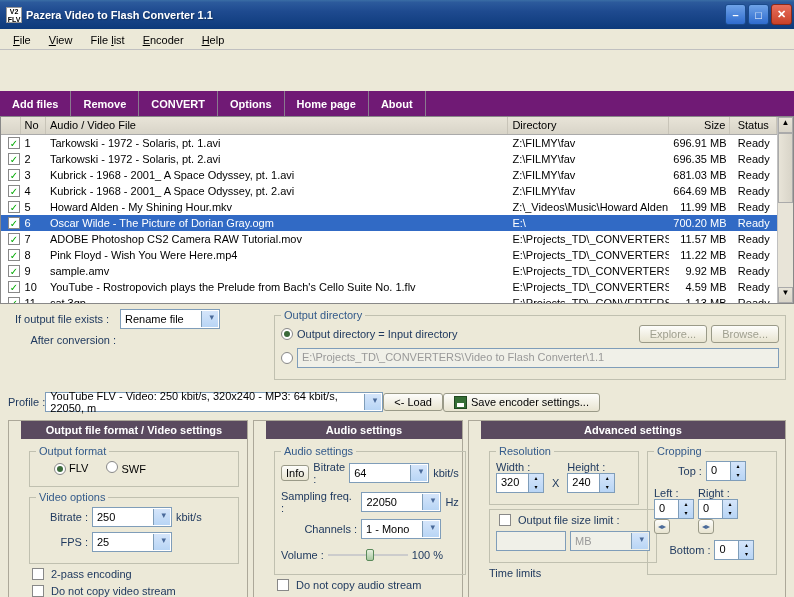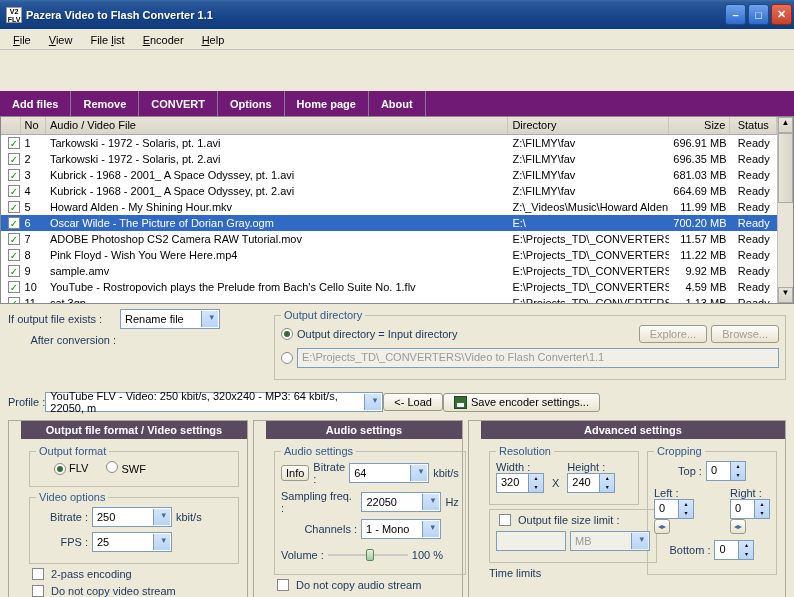--- a/index.html
+++ b/index.html
@@ -192,21 +192,21 @@
     <div class="vs-track">
         <div class="vs-thumb"></div>
       </div>
     <div class="vs-btn">▼</div>
   </div>
 </div>
 
 <div class="mid">
   <div class="mid-left">
     <div class="row">
-      <span class="lbl" style="width:108px;text-align:left">If output file exists :</span>
+      <span class="lbl" style="width:108px;text-align:center">If output file exists :</span>
       <div class="select" style="width:100px">
           <span>Rename file</span>
         </div>
     </div>
     <div class="row">
       <span class="lbl" style="width:108px;text-align:right">After conversion :</span>
     </div>
   </div>
   <fieldset style="flex:1">
     <legend>Output directory</legend>
@@ -340,21 +340,21 @@
             </div>
         </fieldset>
         <span class="lbl">Time limits</span>
       </div>
       <fieldset style="flex:1">
           <legend>Cropping</legend>
         <div class="row" style="justify-content:center">
             <span class="lbl">Top :</span>
             <div class="spin" style="width:40px"><span>0</span></div>
           </div>
-        <div class="row" style="justify-content:space-between;margin-top:6px">
+        <div class="row" style="justify-content:flex-start;margin-top:6px">
           <div><span class="lbl">Left :</span><br><div class="spin" style="width:40px"><span>0</span></div> <span class="btn" style="padding:2px 3px">
                 <span class="chev">◂▸</span>
               </span></div>
           <div><span class="lbl">Right :</span><br><div class="spin" style="width:40px"><span>0</span></div> <span class="btn" style="padding:2px 3px">
                 <span class="chev">◂▸</span>
               </span></div>
         </div>
         <div class="row" style="justify-content:center;margin-top:6px">
             <span class="lbl">Bottom :</span>
             <div class="spin" style="width:40px"><span>0</span></div>

